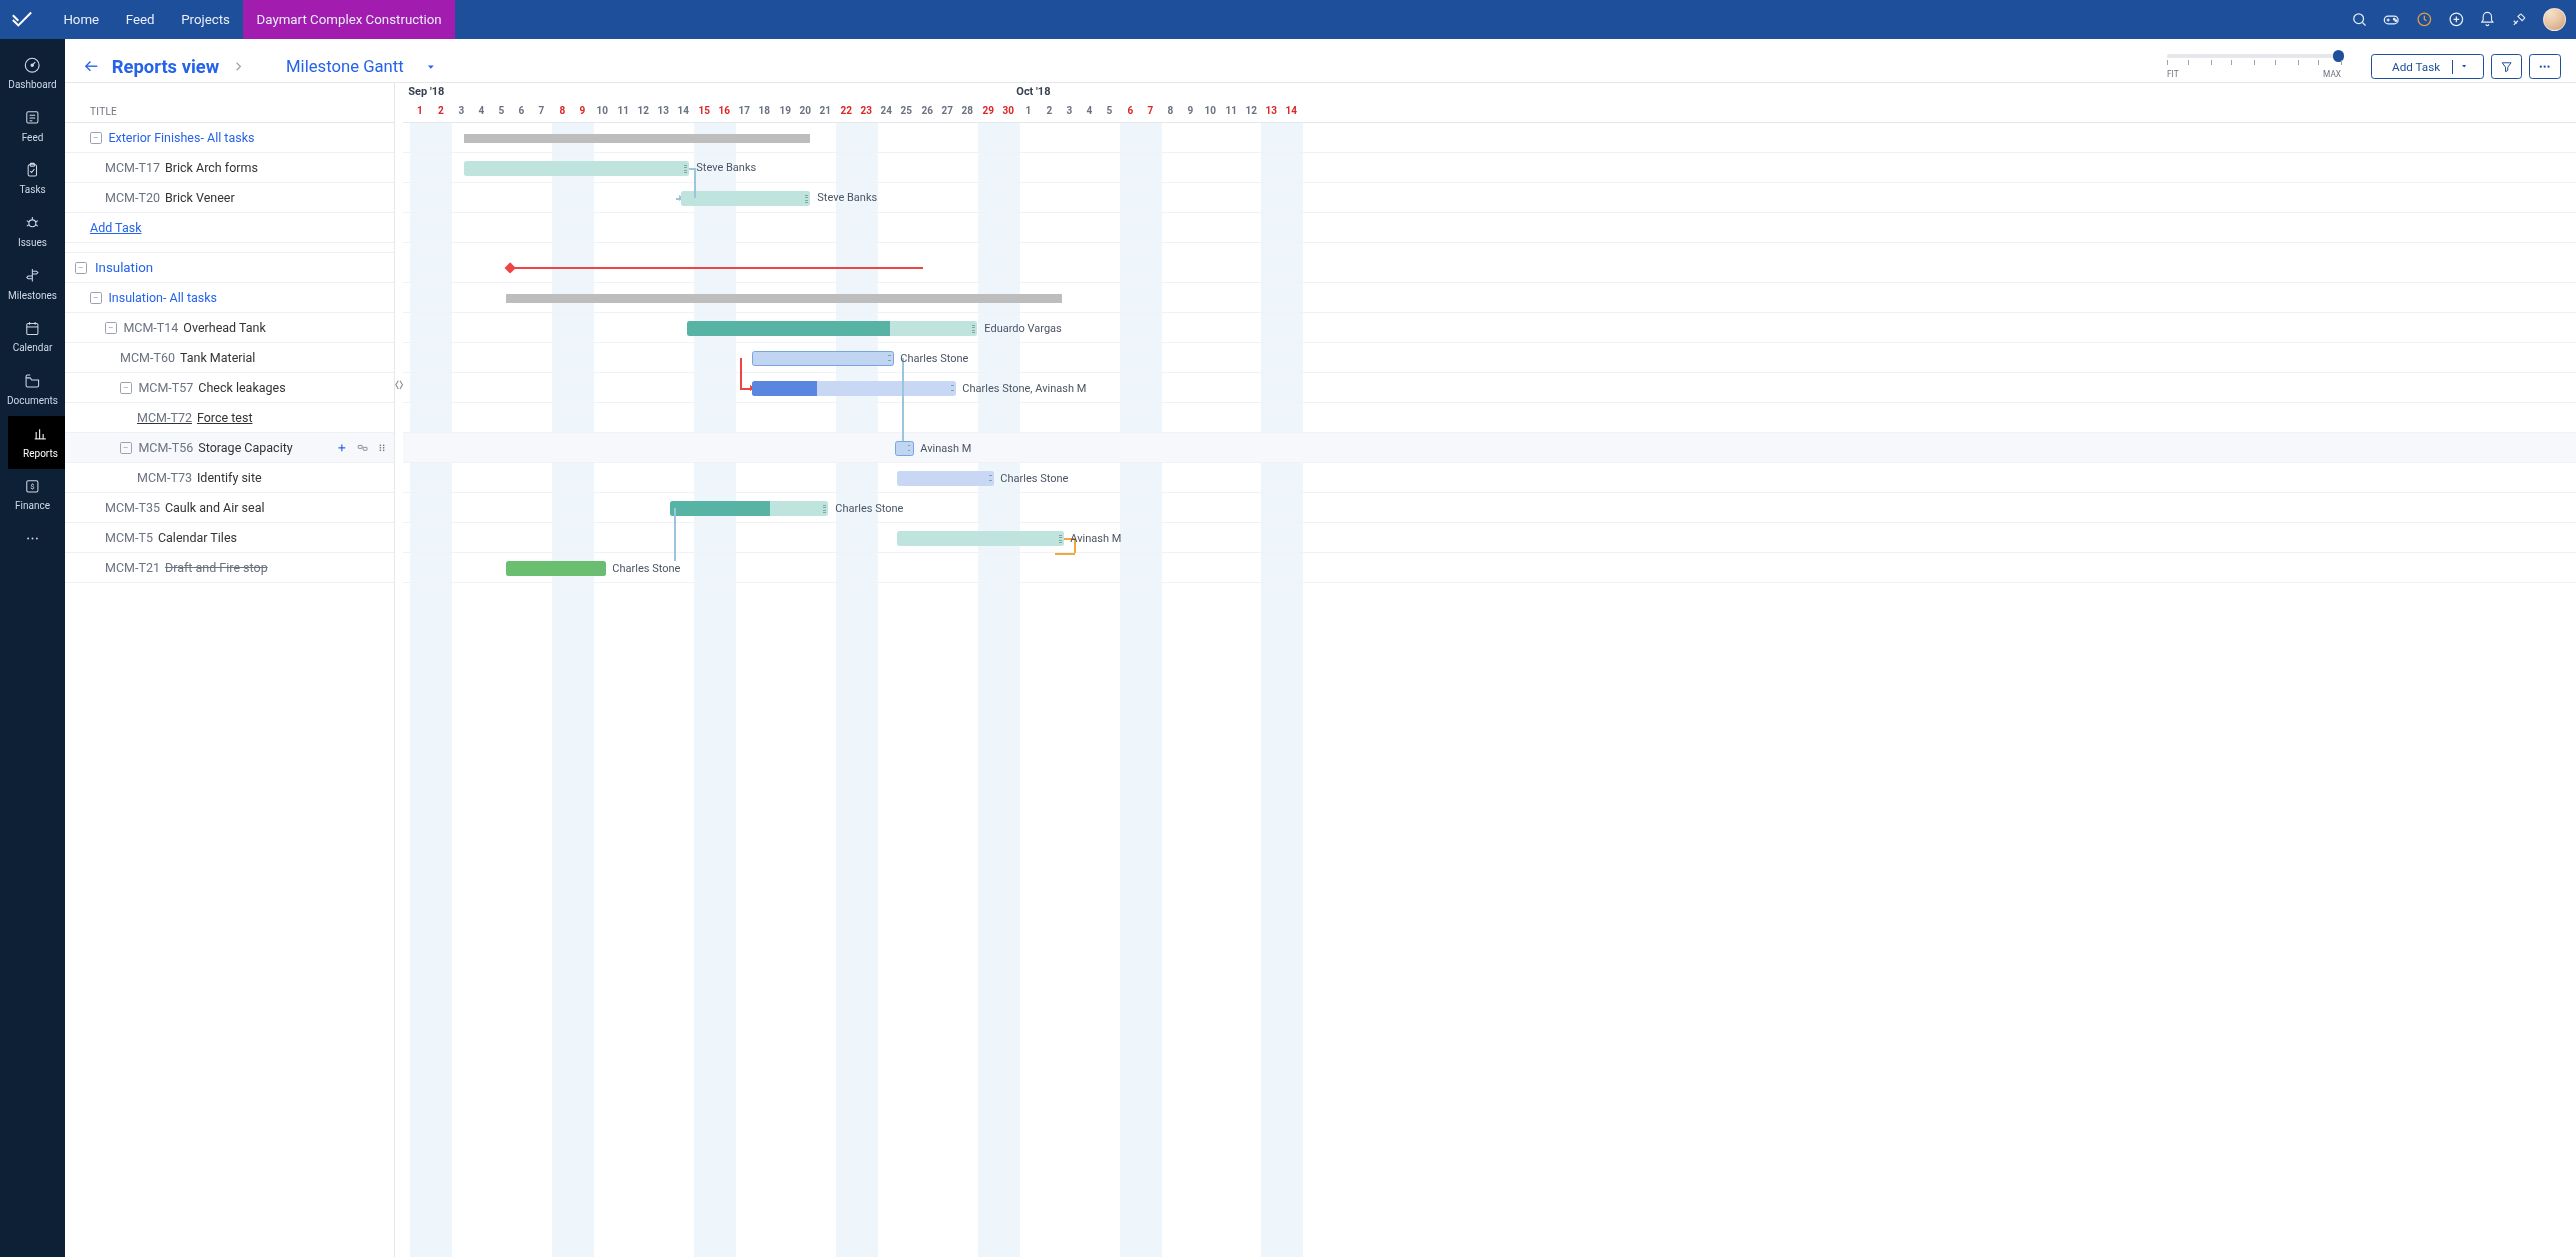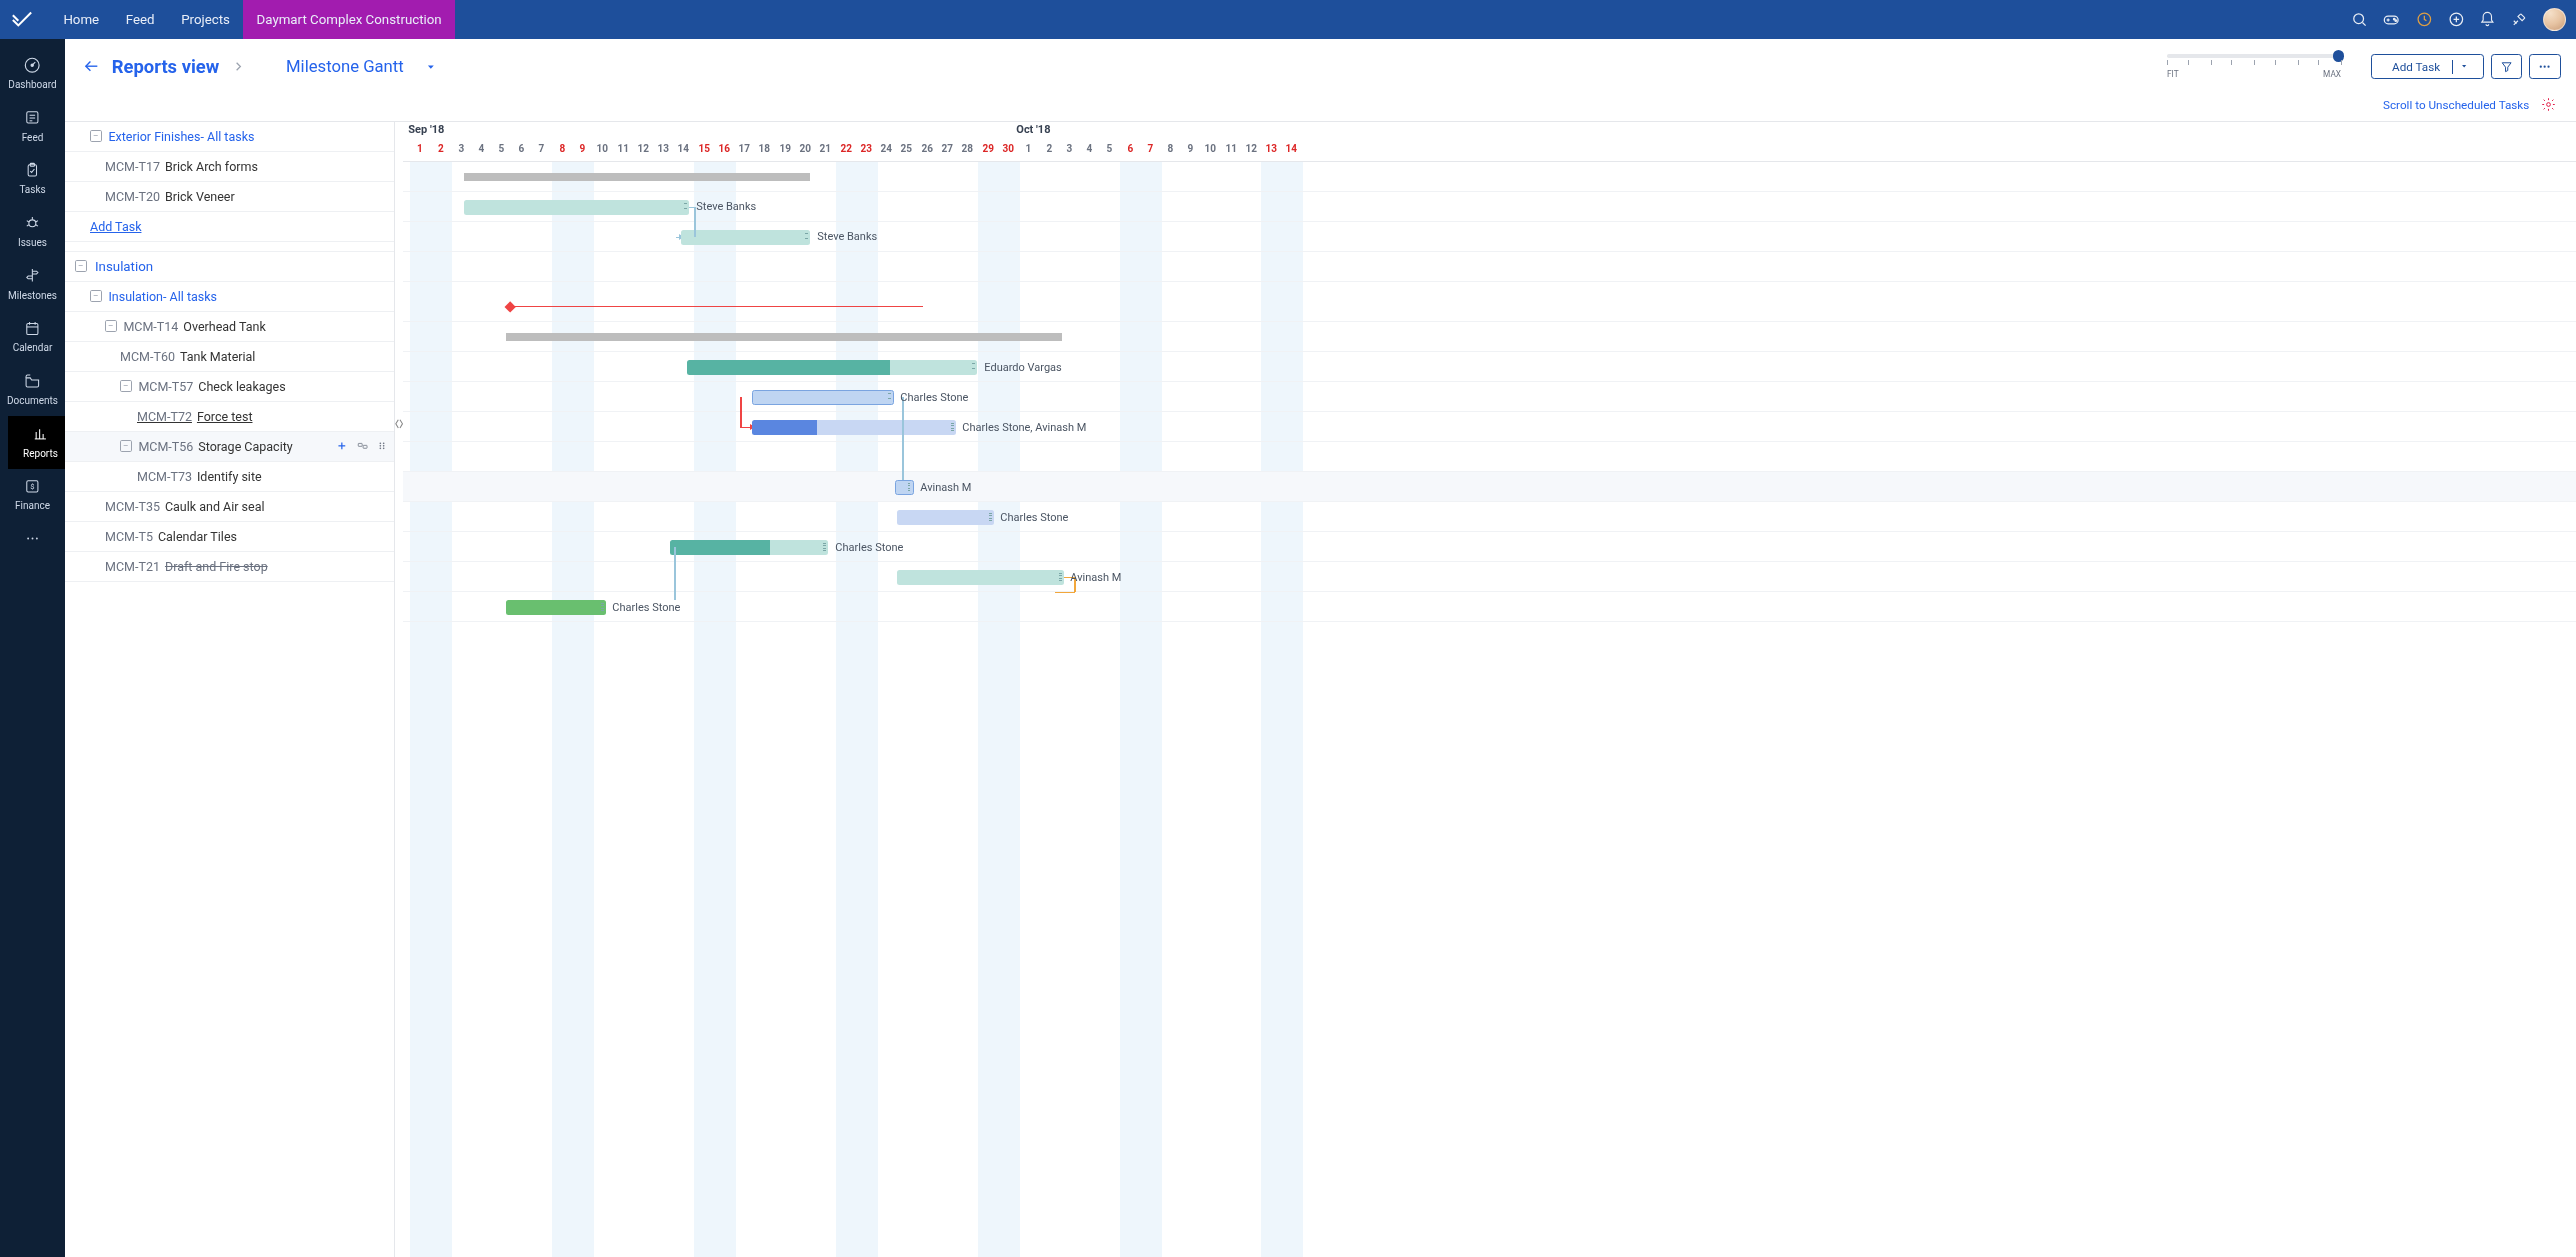--- a/index.html
+++ b/index.html
@@ -352,33 +352,25 @@
             <svg width="13.3" height="13.3" viewBox="0 0 24 24" fill="#1e4f9b">
               <circle cx="5" cy="12" r="2"></circle>
               <circle cx="12" cy="12" r="2"></circle>
               <circle cx="19" cy="12" r="2"></circle>
             </svg>
           </span>
         </div>
     </div>
   </div>
 
-  <div class="sub-row">
-    <span class="link-blue">Scroll to Unscheduled Tasks</span>
-    <span class="gear-red">
-        <svg width="15" height="15" viewBox="0 0 24 24" fill="none" stroke="#e11d48" stroke-width="1.6">
-          <circle cx="12" cy="12" r="3"></circle>
-          <path d="M12 2v3M12 19v3M4.2 4.2l2.1 2.1M17.7 17.7l2.1 2.1M2 12h3M19 12h3M4.2 19.8l2.1-2.1M17.7 6.3l2.1-2.1"></path>
-        </svg>
-      </span>
-  </div>
 
   <div class="grid-area">
 
     <div class="tasklist">
+      <div class="tasklist-header">TITLE</div>
       <div class="tasklist-rows" id="tasklist-rows">
           <div class="tl-row">
             <span class="indent1" style="display:inline-flex;align-items:center;">
               <span class="expander">–</span>
               <span class="link " style="">Exterior Finishes- All tasks</span>
             </span>
           </div>
           <div class="tl-row">
             <span class="indent2" style="display:inline-flex;align-items:center;">
               <span class="task-id">MCM-T17</span>

